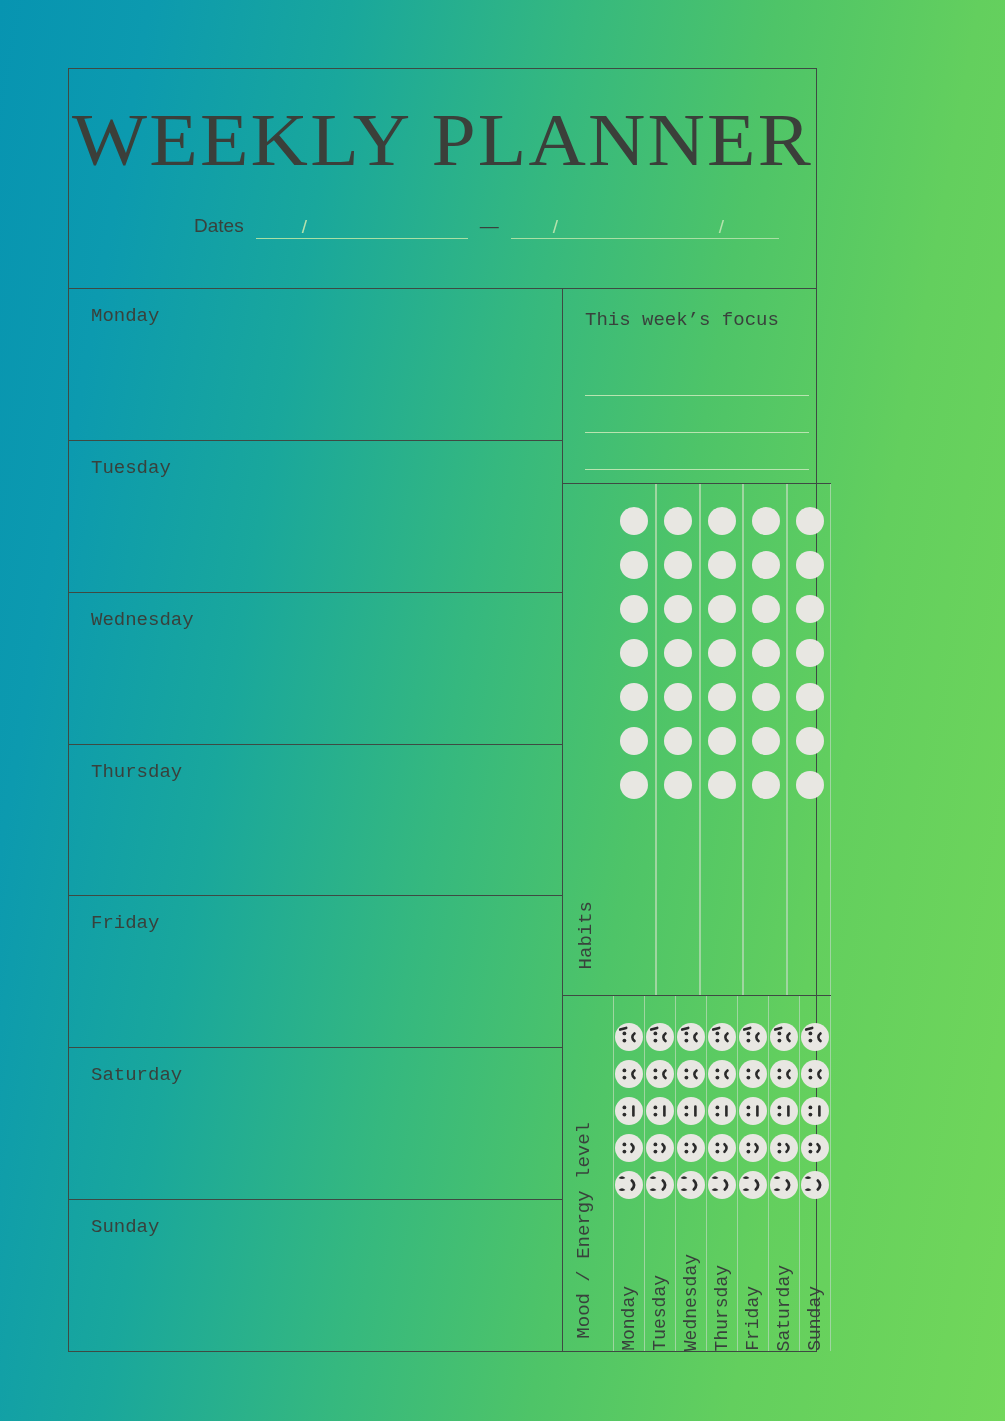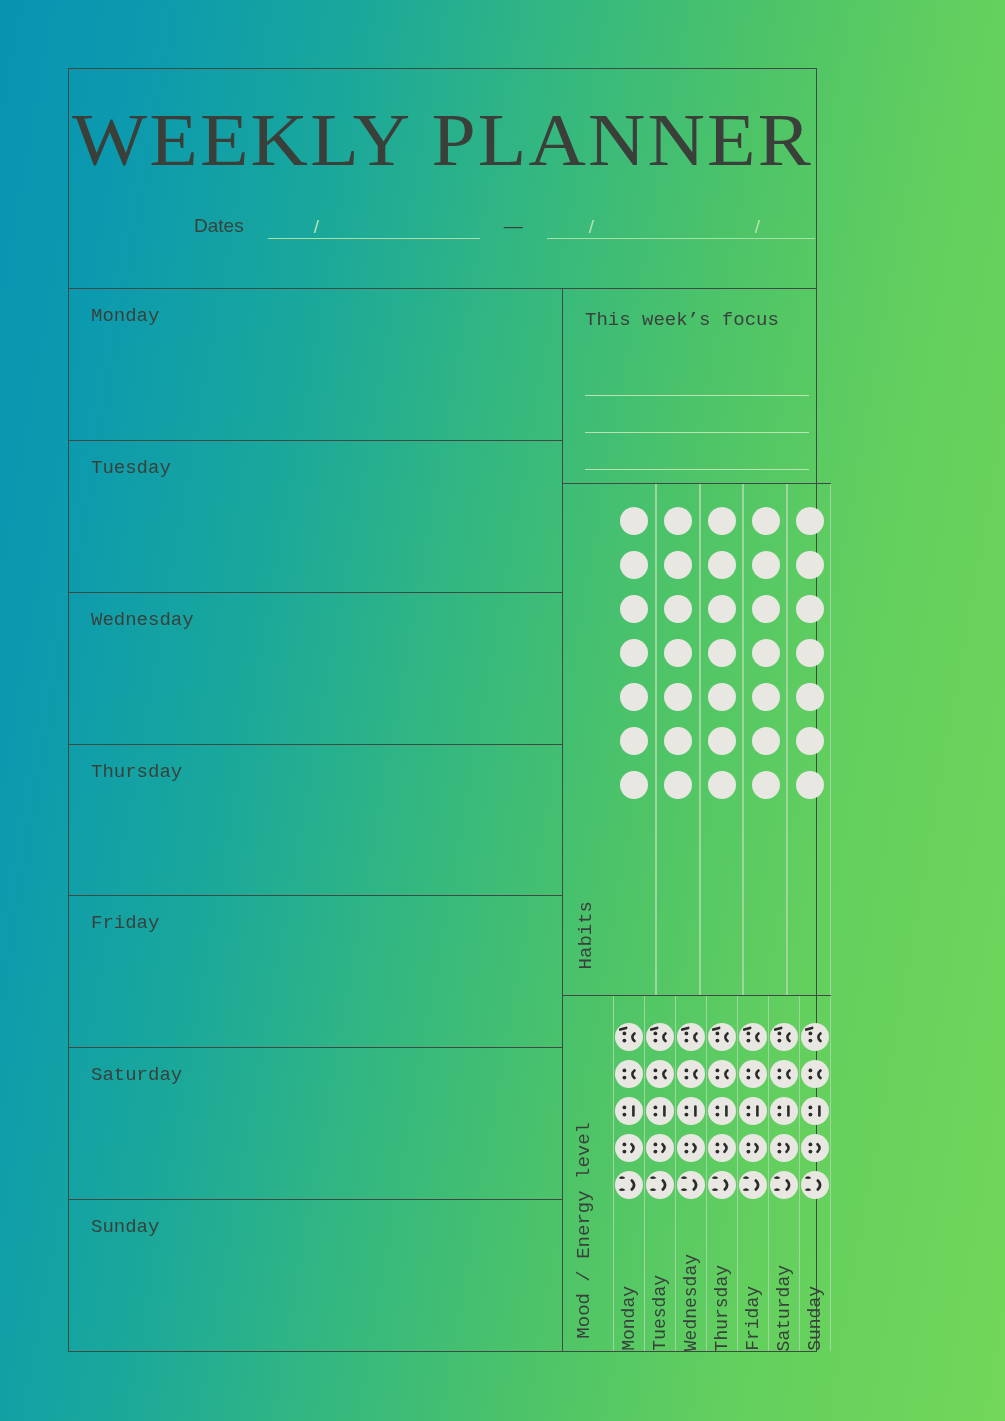--- a/index.html
+++ b/index.html
@@ -57,21 +57,21 @@
     white-space: nowrap;
     transform: scaleX(1.06);
   }
 
   .dates-row {
     position: absolute;
     top: 144px;
     left: 125px;
     display: flex;
     align-items: flex-end;
-    gap: 24px;
+    gap: 12px;
   }
   .dates-label {
     font-size: 19px;
     color: #39413c;
     padding-bottom: 2px;
   }
   .date-field {
     position: relative;
     height: 26px;
     border-bottom: 1.4px solid #a9dfa4;

